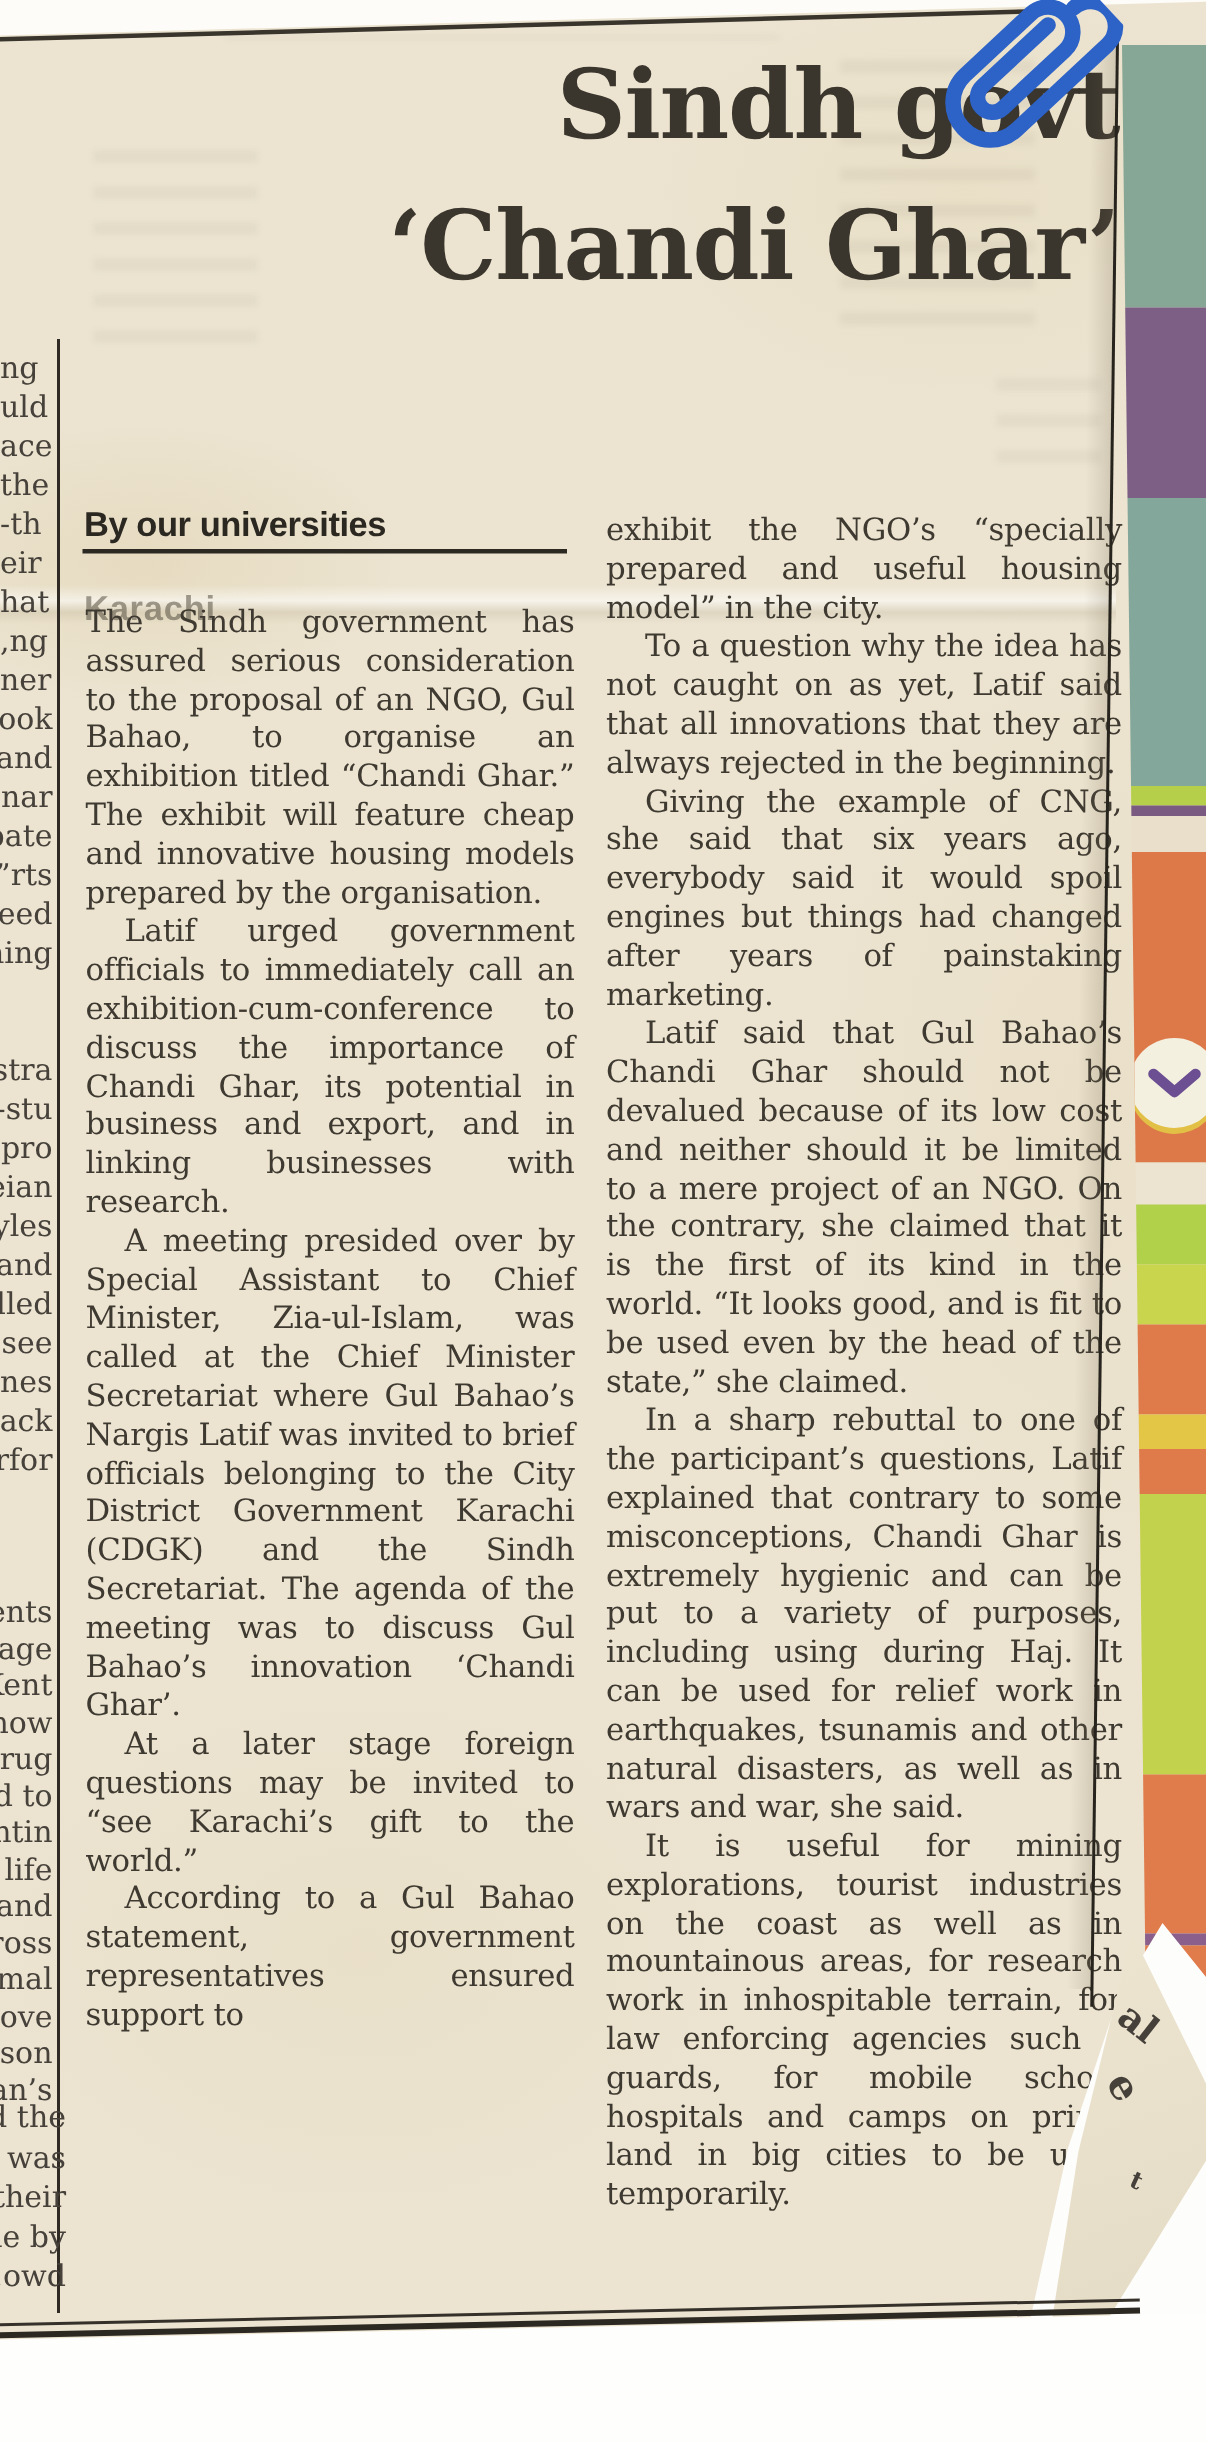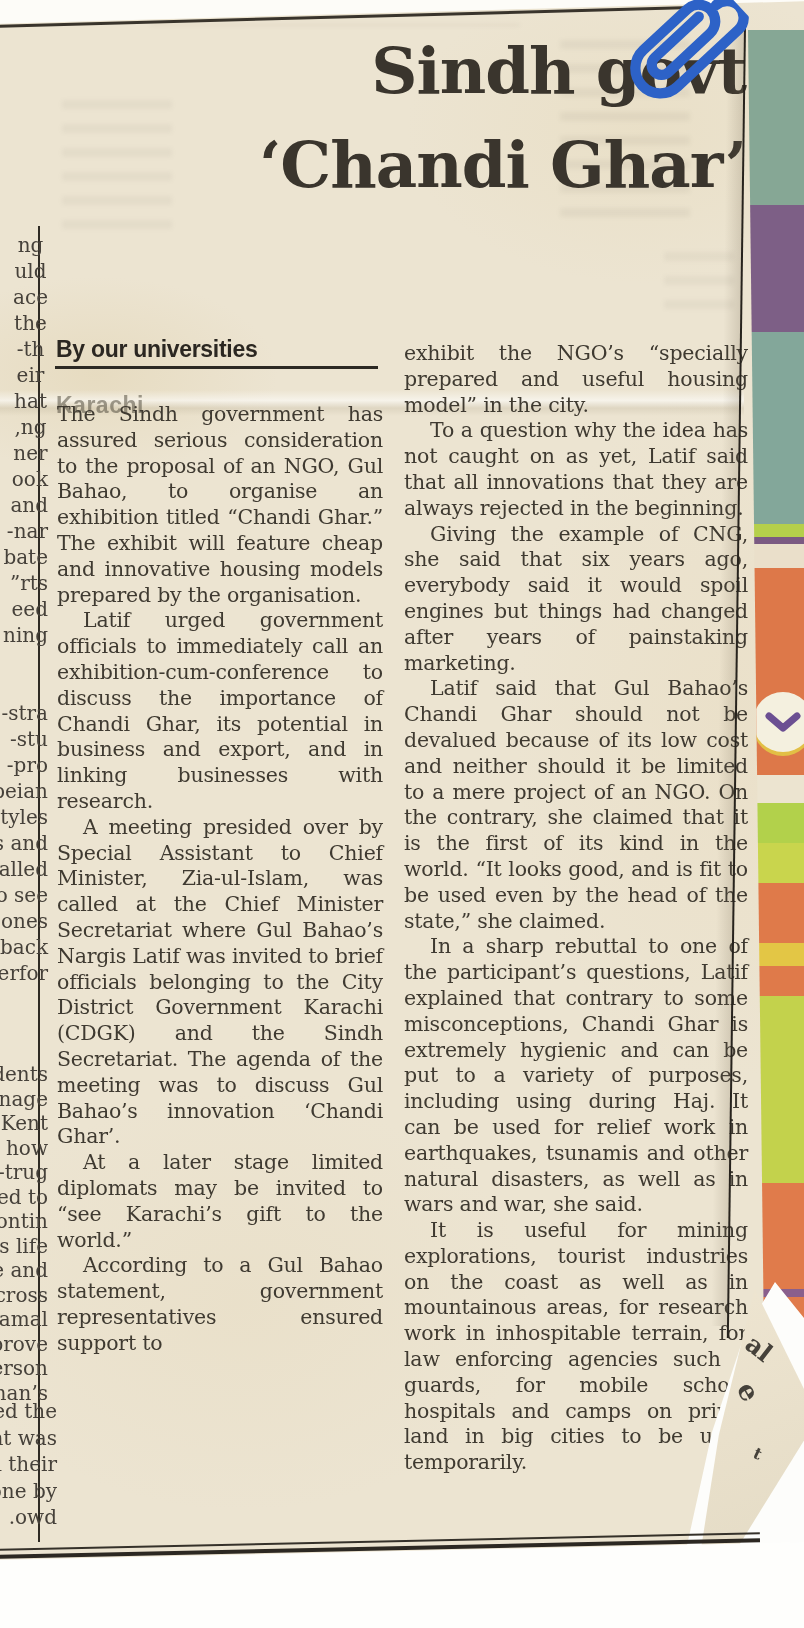--- a/index.html
+++ b/index.html
@@ -20,22 +20,22 @@
   .top-edge{position:absolute;left:-10px;top:25px;width:730px;height:3px;background:#39342c;
       transform:rotate(-1.55deg);transform-origin:left top;}
   .bottom-white{position:absolute;left:-12px;top:1560px;width:850px;height:110px;background:#fefefc;
       transform:rotate(-1.25deg);transform-origin:left top;}
   .bottom-rules{position:absolute;left:-6px;top:1549px;width:766px;transform:rotate(-1.25deg);
       transform-origin:left top;}
   .bottom-rules .r1{height:2px;background:#35312a;margin-bottom:4px;}
   .bottom-rules .r2{height:4px;background:#2c2822;}
   
   .left-rule{position:absolute;left:38px;top:226px;width:2px;height:1316px;background:#2f2b24;}
-  .frag-group{position:absolute;left:0;width:35px;text-align:center;color:#46413a;
-      font-size:20px;overflow:visible;white-space:nowrap;margin-left:13px;}
+  .frag-group{position:absolute;left:0;width:35px;text-align:left;color:#46413a;
+      font-size:20px;overflow:visible;white-space:nowrap;}
   .frag-group div{direction:rtl;}
   .fg1{top:232px;line-height:26px;}
   .fg2{top:700px;line-height:26px;}
   .fg3{top:1062px;line-height:24.5px;}
   .fg4{top:1398px;line-height:26.5px;width:44px;}
   
   .headline{position:absolute;left:40px;top:24px;width:706px;margin:0;text-align:right;
       font-size:64px;line-height:94px;font-weight:700;color:#3a352d;letter-spacing:-1px;}
   .headline span{display:block;}
   .byline{position:absolute;left:56px;top:336px;width:322px;
@@ -161,21 +161,21 @@
   </h1>
 
   <div class="byline">By our universities</div>
   <div class="byline-rule"></div>
   <div class="dateline">Karachi</div>
 
   <div class="newscol col1">
     <p>The Sindh government has assured serious consideration to the proposal of an NGO, Gul Bahao, to organise an exhibition titled “Chandi Ghar.” The exhibit will feature cheap and innovative housing models prepared by the organisation.</p>
       <p>Latif urged government officials to immediately call an exhibition-cum-conference to discuss the importance of Chandi Ghar, its potential in business and export, and in linking businesses with research.</p>
       <p>A meeting presided over by Special Assistant to Chief Minister, Zia-ul-Islam, was called at the Chief Minister Secretariat where Gul Bahao’s Nargis Latif was invited to brief officials belonging to the City District Government Karachi (CDGK) and the Sindh Secretariat. The agenda of the meeting was to discuss Gul Bahao’s innovation ‘Chandi Ghar’.</p>
-      <p>At a later stage limited diplomats may be invited to “see Karachi’s gift to the world.”</p>
+      <p>At a later stage foreign questions may be invited to “see Karachi’s gift to the world.”</p>
       <p>According to a Gul Bahao statement, government representatives ensured support to</p>
   </div>
   <div class="newscol col2">
     <p>exhibit the NGO’s “specially prepared and useful housing model” in the city.</p>
       <p>To a question why the idea has not caught on as yet, Latif said that all innovations that they are always rejected in the beginning.</p>
       <p>Giving the example of CNG, she said that six years ago, everybody said it would spoil engines but things had changed after years of painstaking marketing.</p>
       <p>Latif said that Gul Bahao’s Chandi Ghar should not be devalued because of its low cost and neither should it be limited to a mere project of an NGO. On the contrary, she claimed that it is the first of its kind in the world. “It looks good, and is fit to be used even by the head of the state,” she claimed.</p>
       <p>In a sharp rebuttal to one of the participant’s questions, Latif explained that contrary to some misconceptions, Chandi Ghar is extremely hygienic and can be put to a variety of purposes, including using during Haj. It can be used for relief work in earthquakes, tsunamis and other natural disasters, as well as in wars and war, she said.</p>
       <p>It is useful for mining explorations, tourist industries on the coast as well as in mountainous areas, for research work in inhospitable terrain, for law enforcing agencies such a guards, for mobile school hospitals and camps on prime land in big cities to be used temporarily.</p>
   </div>

